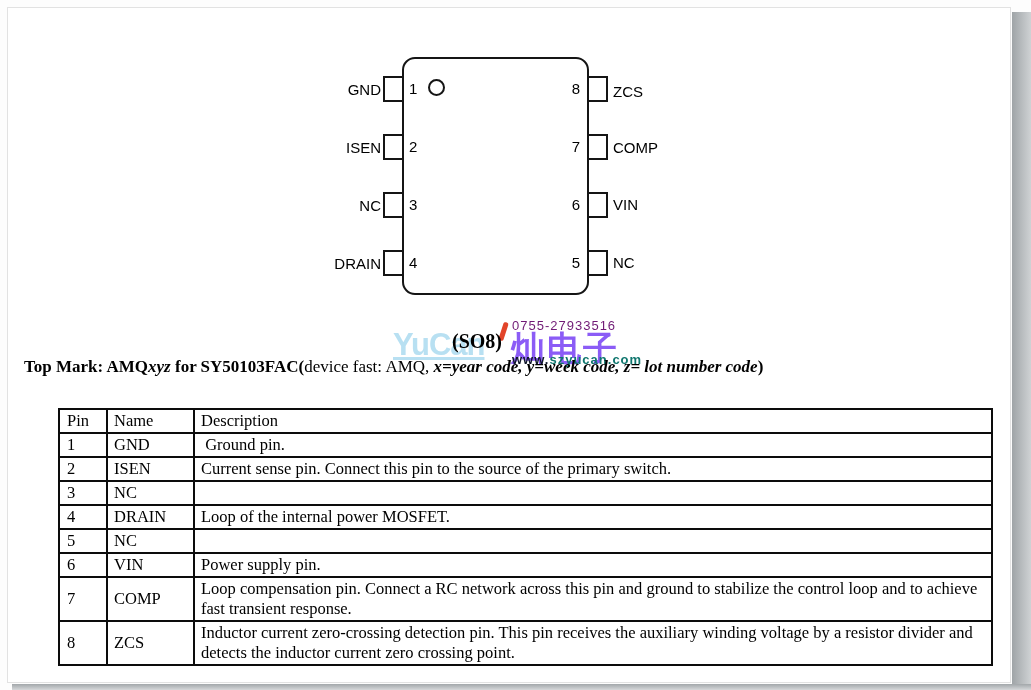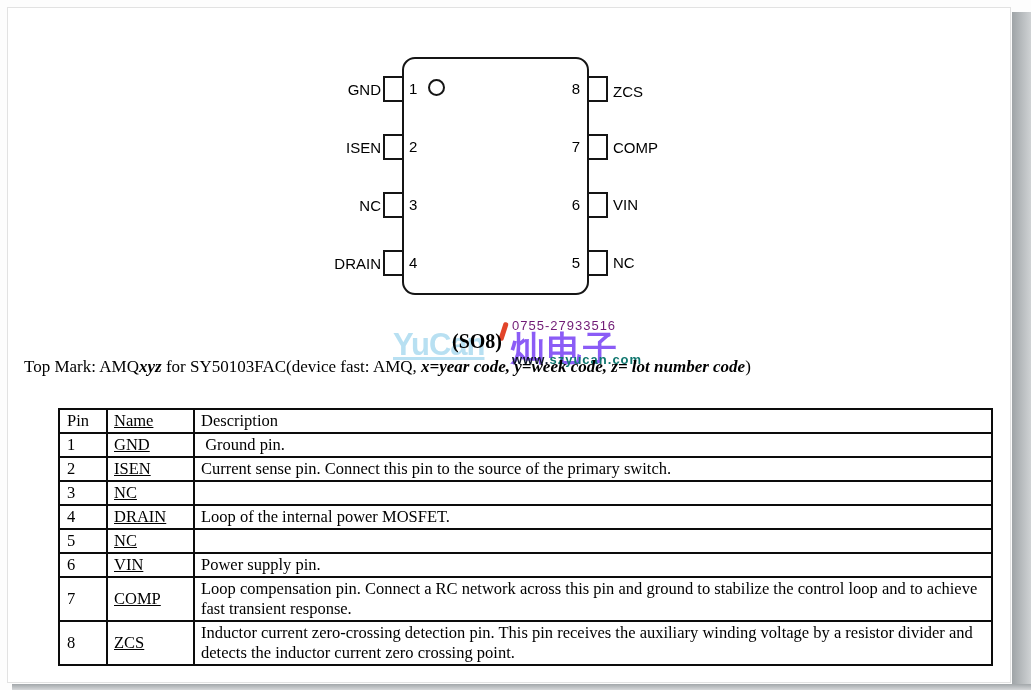--- a/index.html
+++ b/index.html
@@ -39,31 +39,31 @@
   .wm-cn { left:511px; top:326px; font-size:34px; font-weight:bold; letter-spacing:2px;
           color:#8b5cf6; }
   .wm-url { left:512px; top:352px; font-size:13px; font-weight:bold; letter-spacing:1px; }
   .wm-url .u1 { color:#0f172a; } .wm-url .u2 { color:#0f766e; }
 
   
   .pkg-caption { position:absolute; left:402px; top:330px; width:150px; text-align:center;
           font-size:20px; font-weight:bold; z-index:4; }
   .topmark { position:absolute; left:24px; top:357px; width:980px; font-size:17px;
           z-index:4; }
-  .tm-b { font-weight:normal; }
+  .tm-b { font-weight:bold; }
   .tm-bi { font-weight:bold; font-style:italic; }
 
   
   .tbl-wrap { position:absolute; left:18px; top:408px; width:975px; z-index:4;padding-left:40px; }
   table { border-collapse:collapse; width:100%; }
   td, th { border:2px solid #0c0c0c; font-size:16.5px; font-weight:normal;
           text-align:left; vertical-align:middle; padding:1px 6px;
           font-family:"Liberation Serif", serif; white-space:pre-wrap; }
   .col-pin { width:48px; padding-left:7px; }
-  .col-name { width:87px;text-decoration:underline; }
+  .col-name { width:87px; }
   tr.single td { height:23px; }
   tr.header td { height:24px; }
 </style>
 </head>
 <body>
 
 <div id="canvas">
   <div class="page"></div>
   <div class="shadow-right"></div>
   <div class="shadow-bottom"></div>

